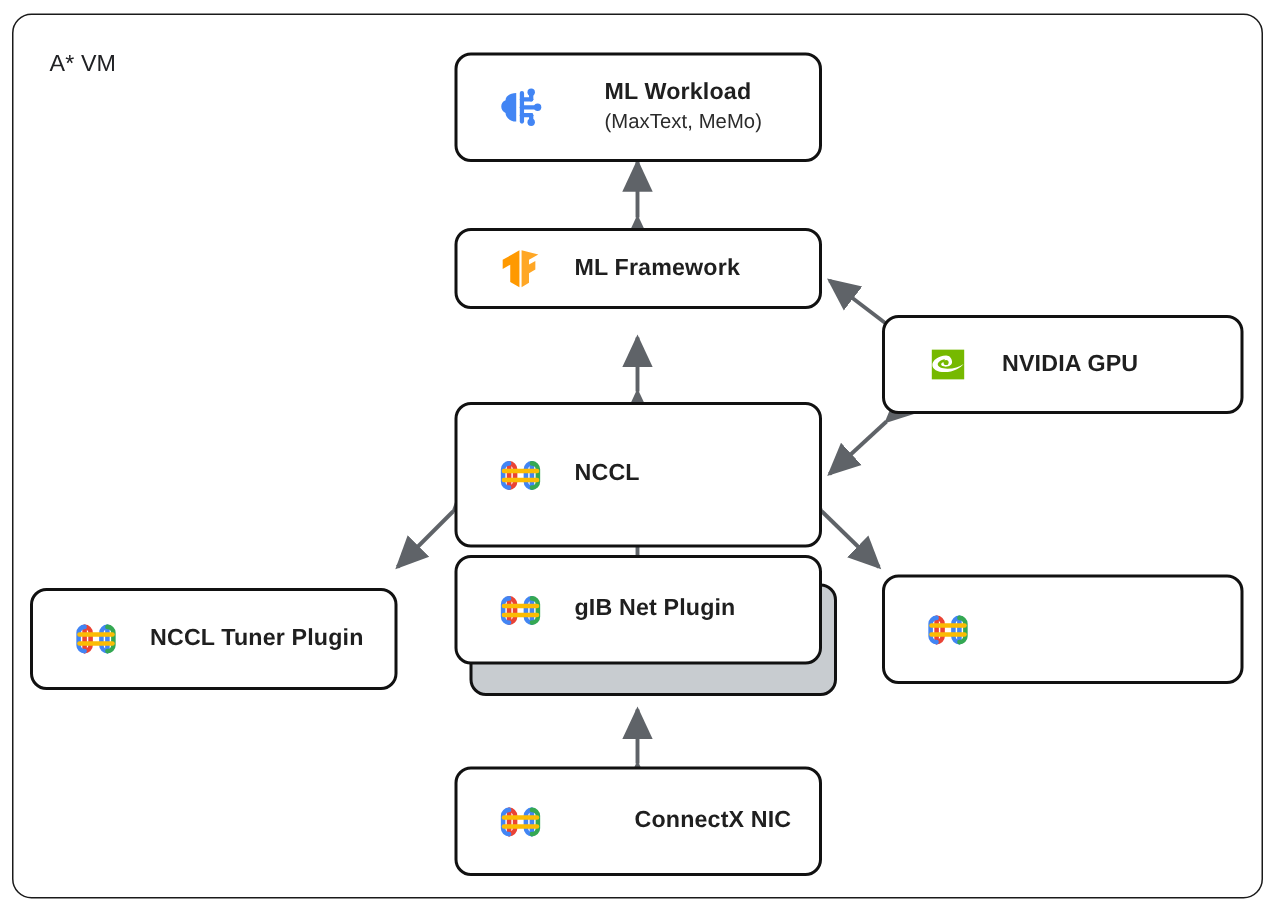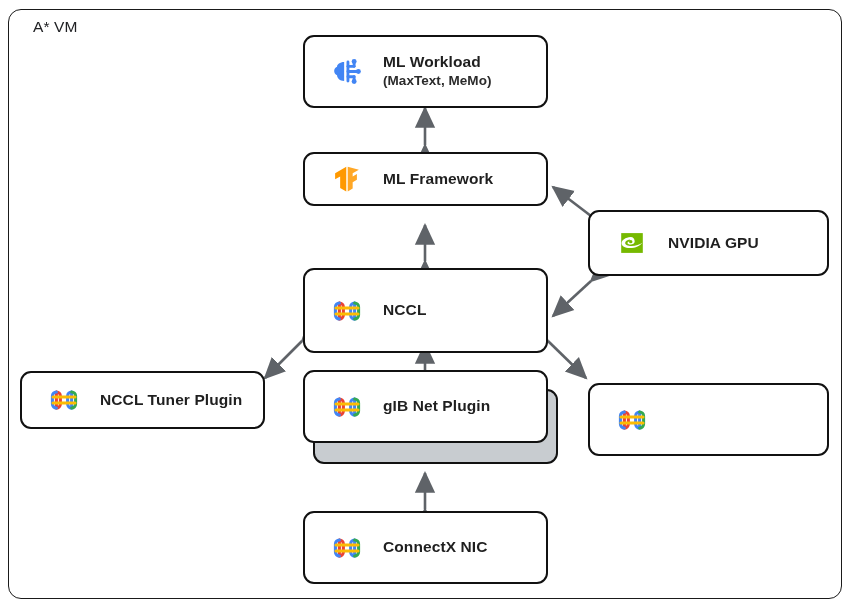--- a/index.html
+++ b/index.html
@@ -28,21 +28,21 @@
     width: 834px;
     height: 590px;
     border: 1.6px solid #1a1a1a;
     border-radius: 13px;
     box-sizing: border-box;
     background: #ffffff;
   }
   .vm-label {
     position: absolute;
     left: 24px;
-    top: 8px;
+    top: 24px;
     font-size: 15.5px;
     color: #202124;
     letter-spacing: 0.1px;
     white-space: nowrap;
   }
 
   
   .node {
     position: absolute;
     box-sizing: border-box;
@@ -71,21 +71,21 @@
   }
   .node .title {
     font-size: 15.5px;
     font-weight: bold;
     color: #1f1f1f;
     letter-spacing: 0.1px;
     white-space: nowrap;
   }
   .node .subtitle {
     font-size: 13.5px;
-    font-weight: bold;
+    font-weight: normal;
     color: #2b2b2b;
     letter-spacing: 0.05px;
     white-space: nowrap;
     margin-top: 1px;
   }
 
   
   .stack-shadow {
     position: absolute;
     box-sizing: border-box;
@@ -139,21 +139,21 @@
       <line x1="425" y1="380" x2="425" y2="344"></line>
 
       <line x1="548" y1="341" x2="586" y2="378"></line>
 
       <line x1="425" y1="509" x2="425" y2="473"></line>
     </g>
   </svg>
 
   <div class="stack-shadow" style="left:313px; top:389px; width:245px; height:75px;"></div>
 
-  <div class="node" style="left:303px; top:35px; width:245px; height:73px;">
+  <div class="node" style="left:303px; top:35px; width:245px; height:73px;gap:20px;">
     <span class="icon-slot">
       <svg viewBox="0 0 40 40" width="38" height="38" aria-hidden="true">
         <g fill="none" stroke="#4285f4" stroke-width="3" stroke-linecap="round" stroke-linejoin="round">
           <path d="M17 9.5 C12.5 9.5 9.5 12 9.5 14.5 C7.5 15.3 6.5 17 6.5 19 C6.5 21 7.5 22.7 9.5 23.5 C9.5 26.5 12.5 29.5 17 29.5 L17 9.5 Z" fill="#4285f4" stroke="none"></path>
           <path d="M21 9.5 L21 29.5"></path>
           <path d="M21 14 L27.5 14"></path>
           <path d="M21 19.5 L31 19.5"></path>
           <path d="M21 25 L27.5 25"></path>
           <path d="M27.5 14 L27.5 10"></path>
           <path d="M27.5 25 L27.5 29"></path>
@@ -176,21 +176,21 @@
       <svg viewBox="0 0 40 40" width="36" height="36" aria-hidden="true">
         <path d="M19.2 6.5 L6.8 13.6 L6.8 20.4 L12.4 17.2 L12.4 30.0 L19.2 33.9 Z" fill="#ff9900"></path>
         <path d="M20.8 6.5 L20.8 33.9 L26.3 30.6 L26.3 23.6 L31.0 20.8 L31.0 14.4 L26.3 17.1 L26.3 13.5 L33.2 9.6 Z" fill="#ffa726"></path>
       </svg>
     </span>
     <span class="labels">
       <span class="title">ML Framework</span>
     </span>
   </div>
 
-  <div class="node" style="left:303px; top:268px; width:245px; height:85px;">
+  <div class="node" style="left:303px; top:268px; width:245px; height:97px;">
     <span class="icon-slot">
       <svg viewBox="0 0 40 40" width="38" height="38" aria-hidden="true">
         <g fill="none" stroke-width="3.2" stroke-linecap="round">
           <path d="M12 11.5 L12 28.5" stroke="#ea4335"></path>
           <path d="M12 11.5 A4.2 4.2 0 0 1 16.2 15.7 L16.2 24.3 A4.2 4.2 0 0 1 12 28.5" stroke="#ea4335"></path>
           <path d="M12 11.5 A4.2 4.2 0 0 0 7.8 15.7 L7.8 24.3 A4.2 4.2 0 0 0 12 28.5" stroke="#4285f4"></path>
           <path d="M28 11.5 L28 28.5" stroke="#4285f4"></path>
           <path d="M28 11.5 A4.2 4.2 0 0 0 23.8 15.7 L23.8 24.3 A4.2 4.2 0 0 0 28 28.5" stroke="#4285f4"></path>
           <path d="M28 11.5 A4.2 4.2 0 0 1 32.2 15.7 L32.2 24.3 A4.2 4.2 0 0 1 28 28.5" stroke="#34a853"></path>
           <path d="M8.4 16.9 L31.6 16.9" stroke="#fbbc04"></path>
@@ -209,21 +209,21 @@
         <rect x="8" y="9" width="24" height="22" fill="#76b900"></rect>
         <path d="M18.6 13.4 C12.6 13.6 8.4 17.2 8.4 20.3 C8.4 23.4 12.2 25.6 17.4 25.6 C24.4 25.6 29.0 22.6 31.6 19.6 C28.4 21.6 24.4 23.2 19.6 23.2 C15.4 23.2 12.4 21.8 12.4 19.9 C12.4 18.2 14.6 16.6 17.6 16.1 L17.6 18.0 C16.0 18.3 14.9 19.1 14.9 19.9 C14.9 20.9 16.3 21.6 18.3 21.6 C20.9 21.6 23.0 20.3 23.0 18.2 C23.0 15.6 21.2 13.4 18.6 13.4 Z" fill="#ffffff"></path>
         <circle cx="18.6" cy="18.5" r="1.9" fill="#76b900"></circle>
       </svg>
     </span>
     <span class="labels">
       <span class="title">NVIDIA GPU</span>
     </span>
   </div>
 
-  <div class="node" style="left:20px; top:371px; width:245px; height:58px;">
+  <div class="node" style="left:20px; top:392px; width:245px; height:68px;">
     <span class="icon-slot">
       <svg viewBox="0 0 40 40" width="38" height="38" aria-hidden="true">
         <g fill="none" stroke-width="3.2" stroke-linecap="round">
           <path d="M12 11.5 L12 28.5" stroke="#ea4335"></path>
           <path d="M12 11.5 A4.2 4.2 0 0 1 16.2 15.7 L16.2 24.3 A4.2 4.2 0 0 1 12 28.5" stroke="#ea4335"></path>
           <path d="M12 11.5 A4.2 4.2 0 0 0 7.8 15.7 L7.8 24.3 A4.2 4.2 0 0 0 12 28.5" stroke="#4285f4"></path>
           <path d="M28 11.5 L28 28.5" stroke="#4285f4"></path>
           <path d="M28 11.5 A4.2 4.2 0 0 0 23.8 15.7 L23.8 24.3 A4.2 4.2 0 0 0 28 28.5" stroke="#4285f4"></path>
           <path d="M28 11.5 A4.2 4.2 0 0 1 32.2 15.7 L32.2 24.3 A4.2 4.2 0 0 1 28 28.5" stroke="#34a853"></path>
           <path d="M8.4 16.9 L31.6 16.9" stroke="#fbbc04"></path>
@@ -266,21 +266,21 @@
           <path d="M28 11.5 L28 28.5" stroke="#4285f4"></path>
           <path d="M28 11.5 A4.2 4.2 0 0 0 23.8 15.7 L23.8 24.3 A4.2 4.2 0 0 0 28 28.5" stroke="#4285f4"></path>
           <path d="M28 11.5 A4.2 4.2 0 0 1 32.2 15.7 L32.2 24.3 A4.2 4.2 0 0 1 28 28.5" stroke="#34a853"></path>
           <path d="M8.4 16.9 L31.6 16.9" stroke="#fbbc04"></path>
           <path d="M8.4 23.1 L31.6 23.1" stroke="#fbbc04"></path>
         </g>
       </svg>
     </span>
   </div>
 
-  <div class="node" style="left:303px; top:511px; width:245px; height:73px;">
+  <div class="node" style="left:303px; top:511px; width:245px; height:73px;gap:40px;">
     <span class="icon-slot">
       <svg viewBox="0 0 40 40" width="38" height="38" aria-hidden="true">
         <g fill="none" stroke-width="3.2" stroke-linecap="round">
           <path d="M12 11.5 L12 28.5" stroke="#ea4335"></path>
           <path d="M12 11.5 A4.2 4.2 0 0 1 16.2 15.7 L16.2 24.3 A4.2 4.2 0 0 1 12 28.5" stroke="#ea4335"></path>
           <path d="M12 11.5 A4.2 4.2 0 0 0 7.8 15.7 L7.8 24.3 A4.2 4.2 0 0 0 12 28.5" stroke="#4285f4"></path>
           <path d="M28 11.5 L28 28.5" stroke="#4285f4"></path>
           <path d="M28 11.5 A4.2 4.2 0 0 0 23.8 15.7 L23.8 24.3 A4.2 4.2 0 0 0 28 28.5" stroke="#4285f4"></path>
           <path d="M28 11.5 A4.2 4.2 0 0 1 32.2 15.7 L32.2 24.3 A4.2 4.2 0 0 1 28 28.5" stroke="#34a853"></path>
           <path d="M8.4 16.9 L31.6 16.9" stroke="#fbbc04"></path>

